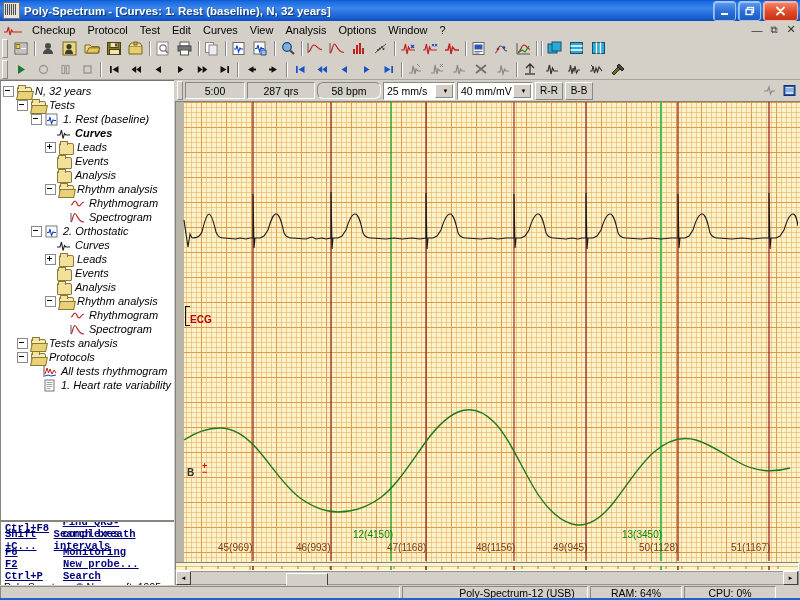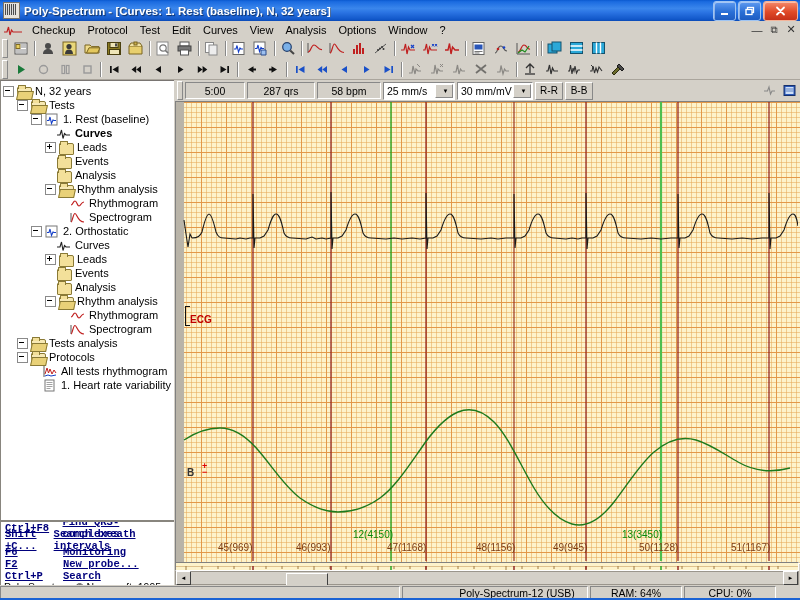--- a/index.html
+++ b/index.html
@@ -81,21 +81,21 @@
     background:#888;box-shadow:1px 0 0 #fff;}
   .tbtn svg{display:block;}
 
   
   .treepanel{
     position:absolute;left:0;top:80px;width:174px;height:439px;
     background:#fff;border:1px solid #88857e;border-top-color:#797572;
     overflow:hidden;
   }
   .tree{padding:3px 0 0 2px;}
-  .node{display:flex;align-items:center;height:14px;white-space:nowrap;position:relative;}
+  .node{display:flex;align-items:center;height:14px;white-space:nowrap;position:relative;font-style:italic;}
   .node .lbl{font-size:11px;color:#000;padding-left:2px;}
   .node .lbl.bold{font-weight:bold;}
   .exp{
     width:9px;height:9px;border:1px solid #8a8a8a;background:#fff;
     margin-right:2px;flex:none;position:relative;
   }
   .exp:before{content:"";position:absolute;left:1px;top:3px;width:5px;height:1px;background:#000;}
   .exp.plus:after{content:"";position:absolute;left:3px;top:1px;width:1px;height:5px;background:#000;}
   .spacer{width:11px;flex:none;height:9px;}
   .ico{width:16px;height:13px;flex:none;margin-right:1px;position:relative;}
@@ -818,27 +818,27 @@
   </div>
 
   <div class="copyr">Poly-Spectrum © Neurosoft, 1995-2004</div>
 
   <div class="chartwin">
 
     <div class="chartbar">
       <div class="grip"></div>
       <div class="ro" style="width:58px;">5:00</div>
       <div class="ro" style="width:66px;">287 qrs</div>
-      <div class="ro" style="width:62px;">58 bpm</div>
+      <div class="ro" style="width:62px;border-radius:6px;">58 bpm</div>
       <div class="combo" style="width:70px;">
         <span>25 mm/s</span>
         <span class="arrow">▼</span>
       </div>
       <div class="combo" style="width:74px;">
-        <span>30 mm/mV</span>
+        <span>40 mm/mV</span>
         <span class="arrow">▼</span>
       </div>
       <div class="tgl">R-R</div>
       <div class="tgl">B-B</div>
 
       <div style="flex:1;"></div>
       <div class="minib">
         <svg width="15" height="13" viewBox="0 0 15 13">
           <path d="M2 7 L5.5 7 L7 3 L8.5 10 L10 7 L13 7" fill="none" stroke="#888" stroke-width="1.1"></path>
         </svg>

